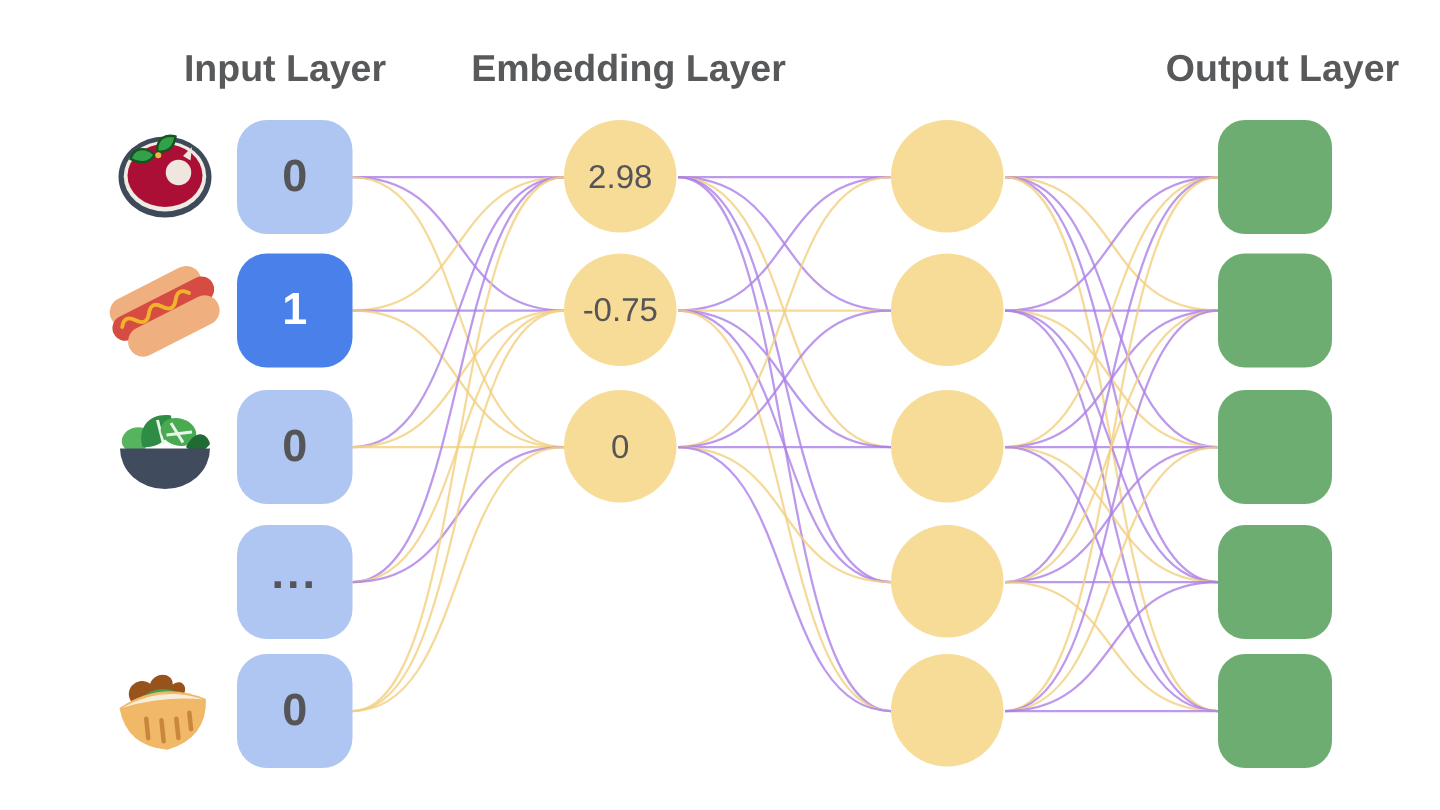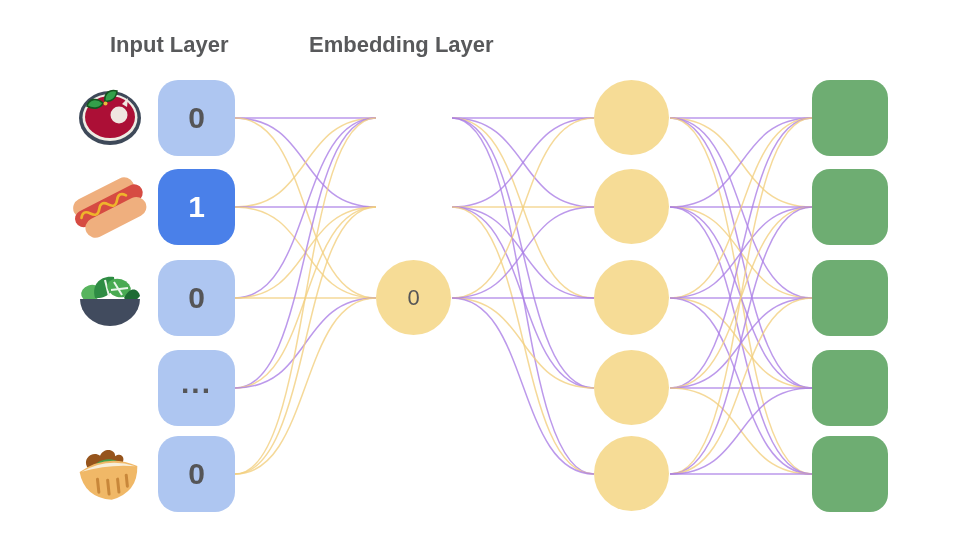--- a/index.html
+++ b/index.html
@@ -2,22 +2,22 @@
 <html style="--input-bg: #aec6f1; --input-active: #4a80e9; --circle-bg: #f6dc96; --output-bg: #6ead72; --title-color: #58595b; --node-text: #555557;"><head>
 <meta charset="utf-8">
 <style>
   html,body{margin:0;padding:0;background:#ffffff;}
   #stage{
     position:relative;width:960px;height:540px;background:#fff;overflow:hidden;
     font-family:"Liberation Sans",sans-serif;
   }
   #edges-svg{position:absolute;left:0;top:0;z-index:0;}
   .title{
-    position:absolute;z-index:2;
-    font-weight:bold;font-size:22px;color:var(--title-color,#58595b);
+    position:absolute;z-index:2;text-align:center;
+    font-weight:bold;font-size:25px;color:var(--title-color,#58595b);
     white-space:nowrap;
   }
   .node-box{
     position:absolute;left:158px;width:77px;height:76px;border-radius:20px;
     background:var(--input-bg,#aec6f1);z-index:1;
     display:flex;align-items:center;justify-content:center;
     font-weight:bold;font-size:30px;color:var(--node-text,#555557);
   }
   .node-box.active{background:var(--input-active,#4a80e9);color:#ffffff;}
   .node-box .dots{letter-spacing:2px;margin-top:-10px;}
@@ -93,20 +93,21 @@
       <path d="M670,388 C748.1,388 733.9,474 812,474" fill="none" stroke="#f3cf80" stroke-width="1.5" opacity="0.8"></path>
       <path d="M670,474 C748.1,474 733.9,118 812,118" fill="none" stroke="#f3cf80" stroke-width="1.5" opacity="0.8"></path>
       <path d="M670,474 C748.1,474 733.9,207 812,207" fill="none" stroke="#ab7fe6" stroke-width="1.5" opacity="0.8"></path>
       <path d="M670,474 C748.1,474 733.9,298 812,298" fill="none" stroke="#f3cf80" stroke-width="1.5" opacity="0.8"></path>
       <path d="M670,474 C748.1,474 733.9,388 812,388" fill="none" stroke="#ab7fe6" stroke-width="1.5" opacity="0.8"></path>
       <path d="M670,474 C748.1,474 733.9,474 812,474" fill="none" stroke="#ab7fe6" stroke-width="1.5" opacity="0.8"></path>
     </svg>
 
   <div class="title" style="left:110px;top:32px;width:160px;">Input Layer</div>
   <div class="title" style="left:309px;top:32px;width:220px;">Embedding Layer</div>
+  <div class="title" style="left:765px;top:32px;width:180px;">Output Layer</div>
 
   <div class="food-icon" style="left:78px;top:89px;">
     <svg viewBox="0 0 64 58" width="64" height="58">
       <ellipse cx="32" cy="29" rx="31" ry="27" fill="#3e4959"></ellipse>
       <ellipse cx="32" cy="28.5" rx="27.5" ry="23.5" fill="#efece4"></ellipse>
       <ellipse cx="32" cy="28" rx="25" ry="21" fill="#ac0f36"></ellipse>
       <path d="M44 15 l6 -6 -1 9z" fill="#efe6e0"></path>
       <circle cx="41" cy="26" r="8.5" fill="#efe6e0"></circle>
       <path d="M25 14 C18 8 11 10 9 17 C16 21 23 19 25 14 Z" fill="#33a04a" stroke="#14541f" stroke-width="1.6"></path>
       <path d="M27 12 C26 4 32 0 39 2 C38 10 33 13 27 12 Z" fill="#33a04a" stroke="#14541f" stroke-width="1.6"></path>
@@ -163,20 +164,26 @@
   <div class="node-box" style="top:260px;">
       <span>0</span>
     </div>
   <div class="node-box" style="top:350px;">
       <span class="dots">...</span>
     </div>
   <div class="node-box" style="top:436px;">
       <span>0</span>
     </div>
 
+  <div class="emb-circle" style="top:80px;">
+      <span>2.98</span>
+    </div>
+  <div class="emb-circle" style="top:169px;">
+      <span>-0.75</span>
+    </div>
   <div class="emb-circle" style="top:260px;">
       <span>0</span>
     </div>
 
   <div class="hid-circle" style="top:80px;"></div>
   <div class="hid-circle" style="top:169px;"></div>
   <div class="hid-circle" style="top:260px;"></div>
   <div class="hid-circle" style="top:350px;"></div>
   <div class="hid-circle" style="top:436px;"></div>
 

